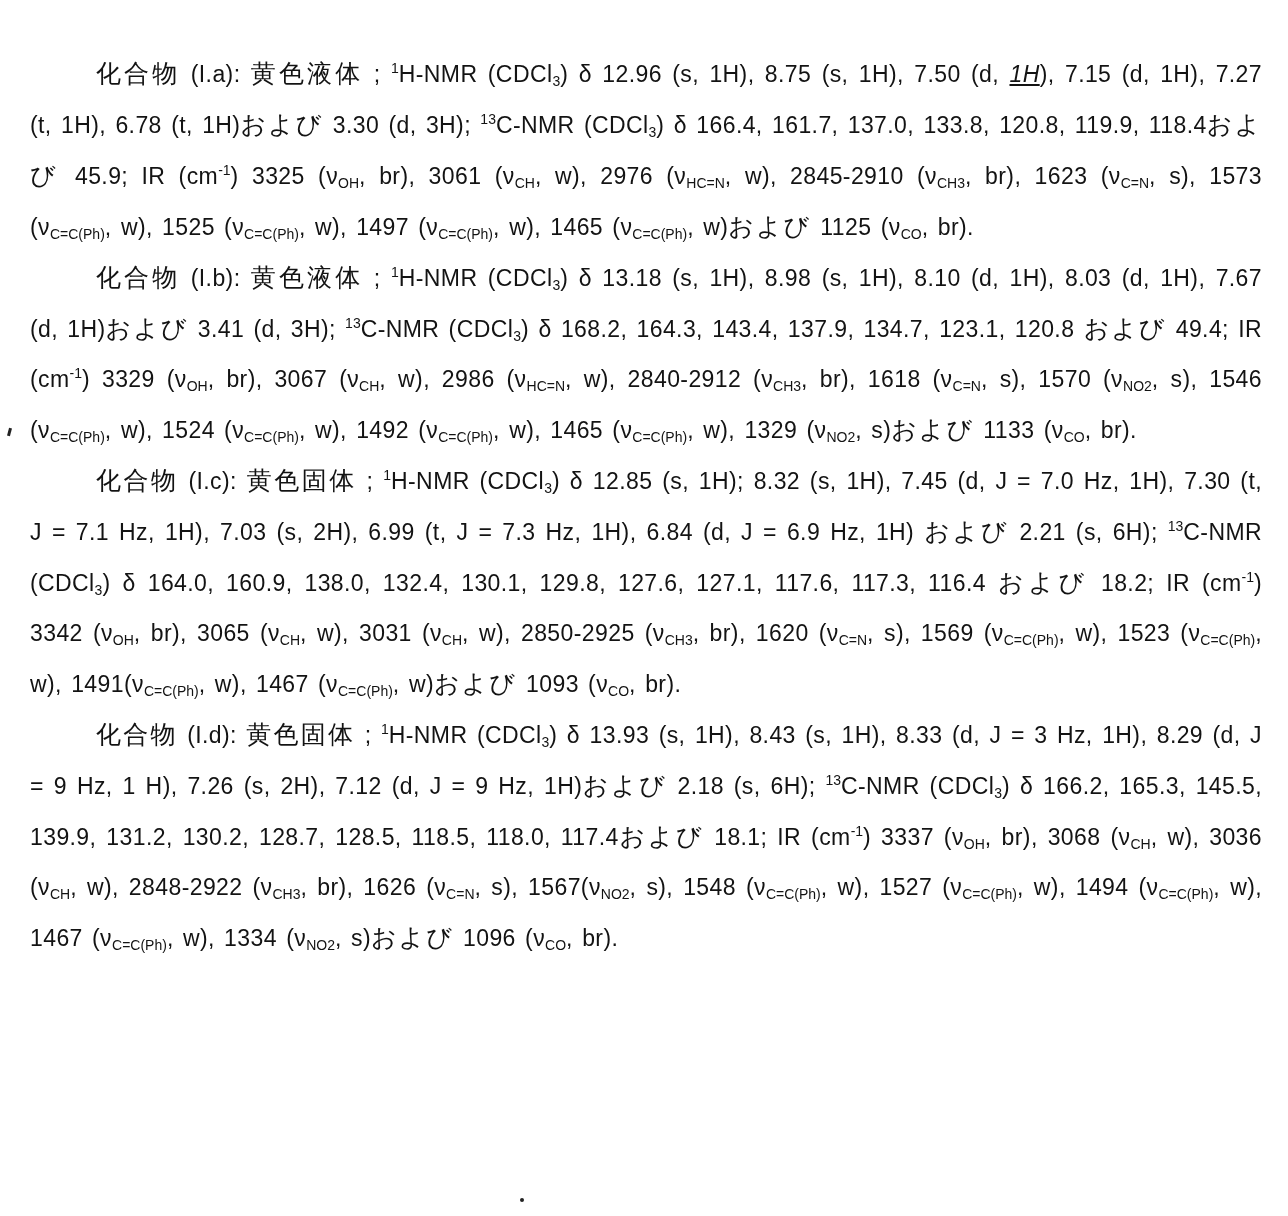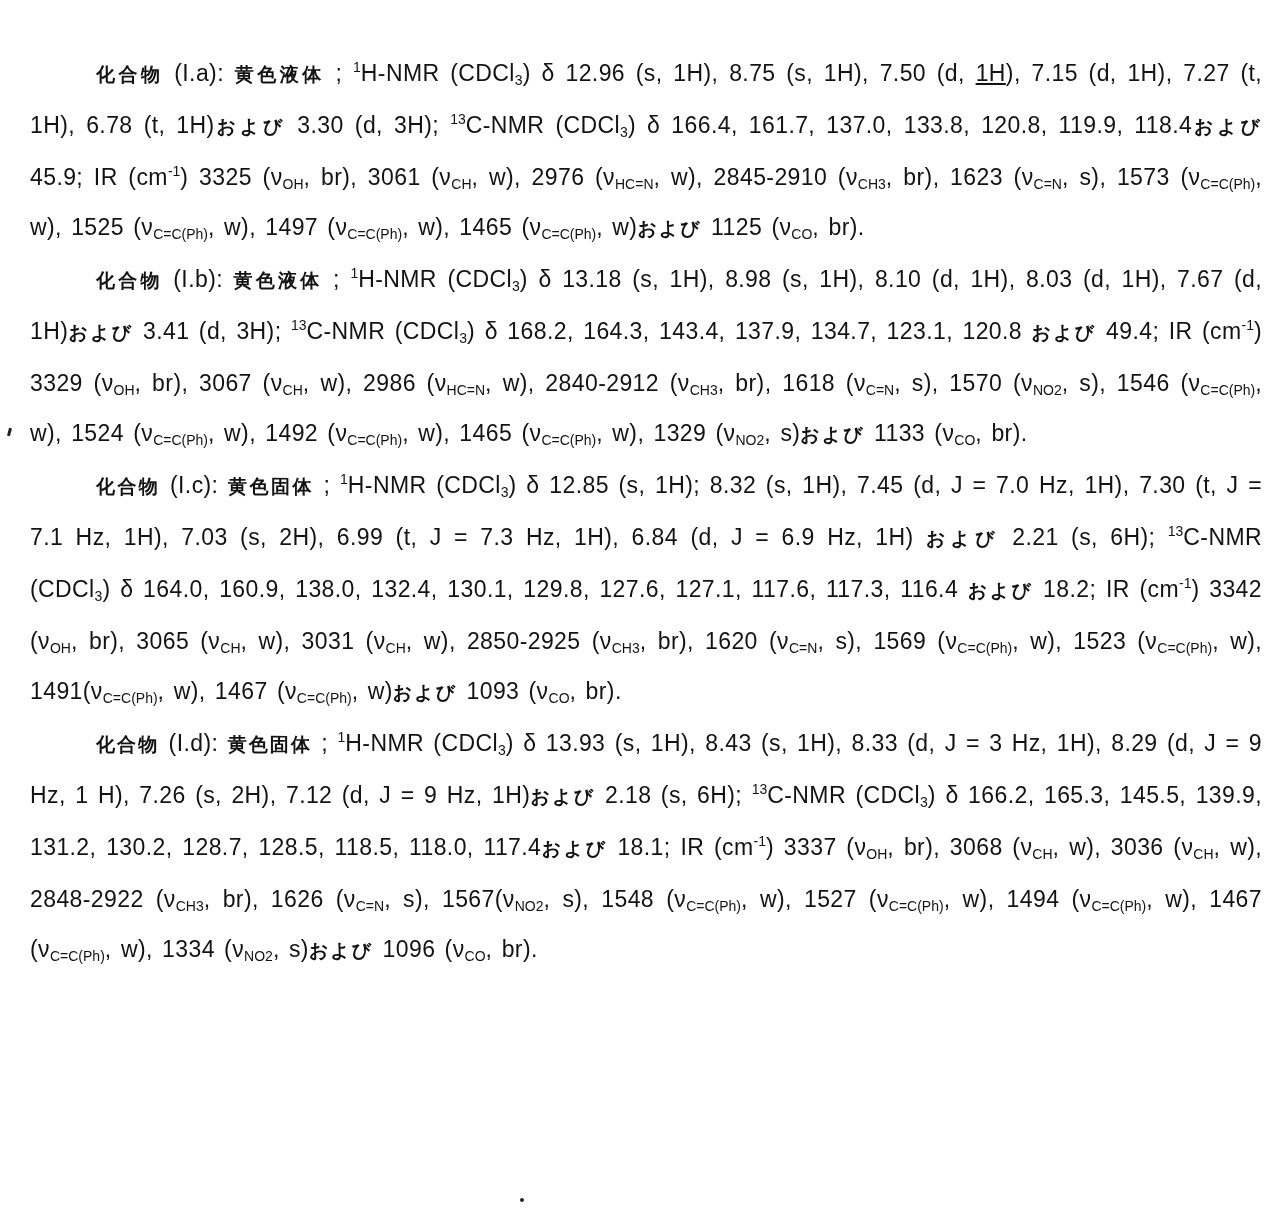--- a/index.html
+++ b/index.html
@@ -34,25 +34,25 @@
     vertical-align: 9px;
     letter-spacing: 0;
   }
   .para sub {
     font-size: 14px;
     line-height: 0;
     vertical-align: -4px;
     letter-spacing: 0;
   }
   .hw {
-    font-weight: 700;
-    font-size: 19px;
+    font-weight: 400;
+    font-size: 25px;
     letter-spacing: 2px;
   }
-  .ul { text-decoration: underline; }
+  .ul { text-decoration: underline; font-style: italic; }
   .it { }
   .artifact {
     position: absolute;
     background: #222;
   }
   .artifact.a1 { left: 8px;  top: 428px; width: 3px;  height: 8px; transform: rotate(15deg); }
   .artifact.a2 { left: 520px; top: 1198px; width: 4px; height: 4px; border-radius: 50%; }
 </style>
 </head>
 <body>

